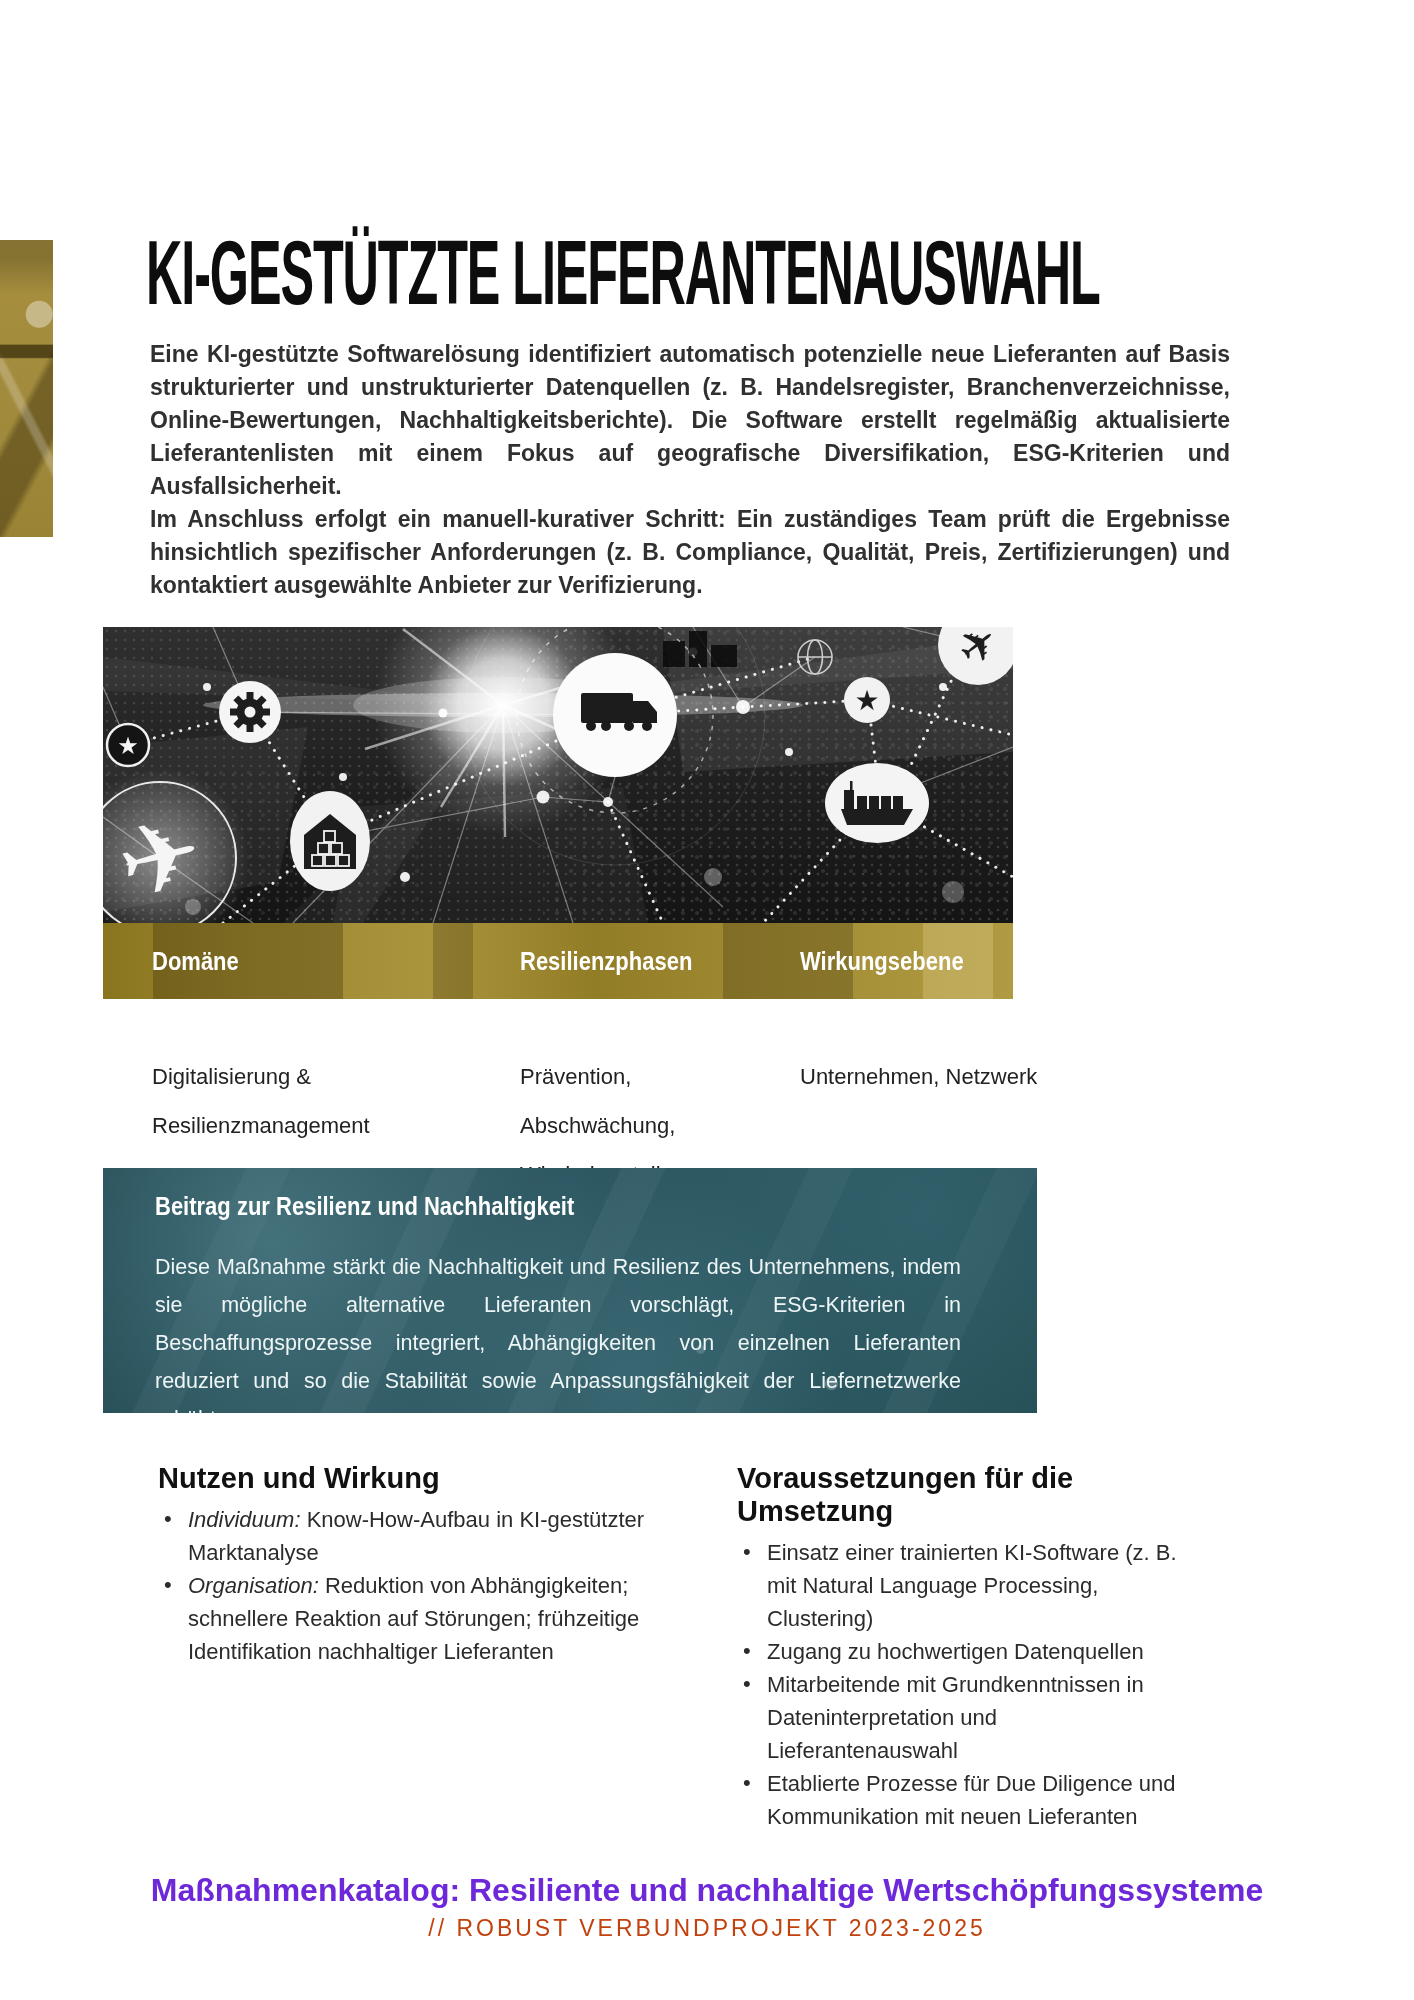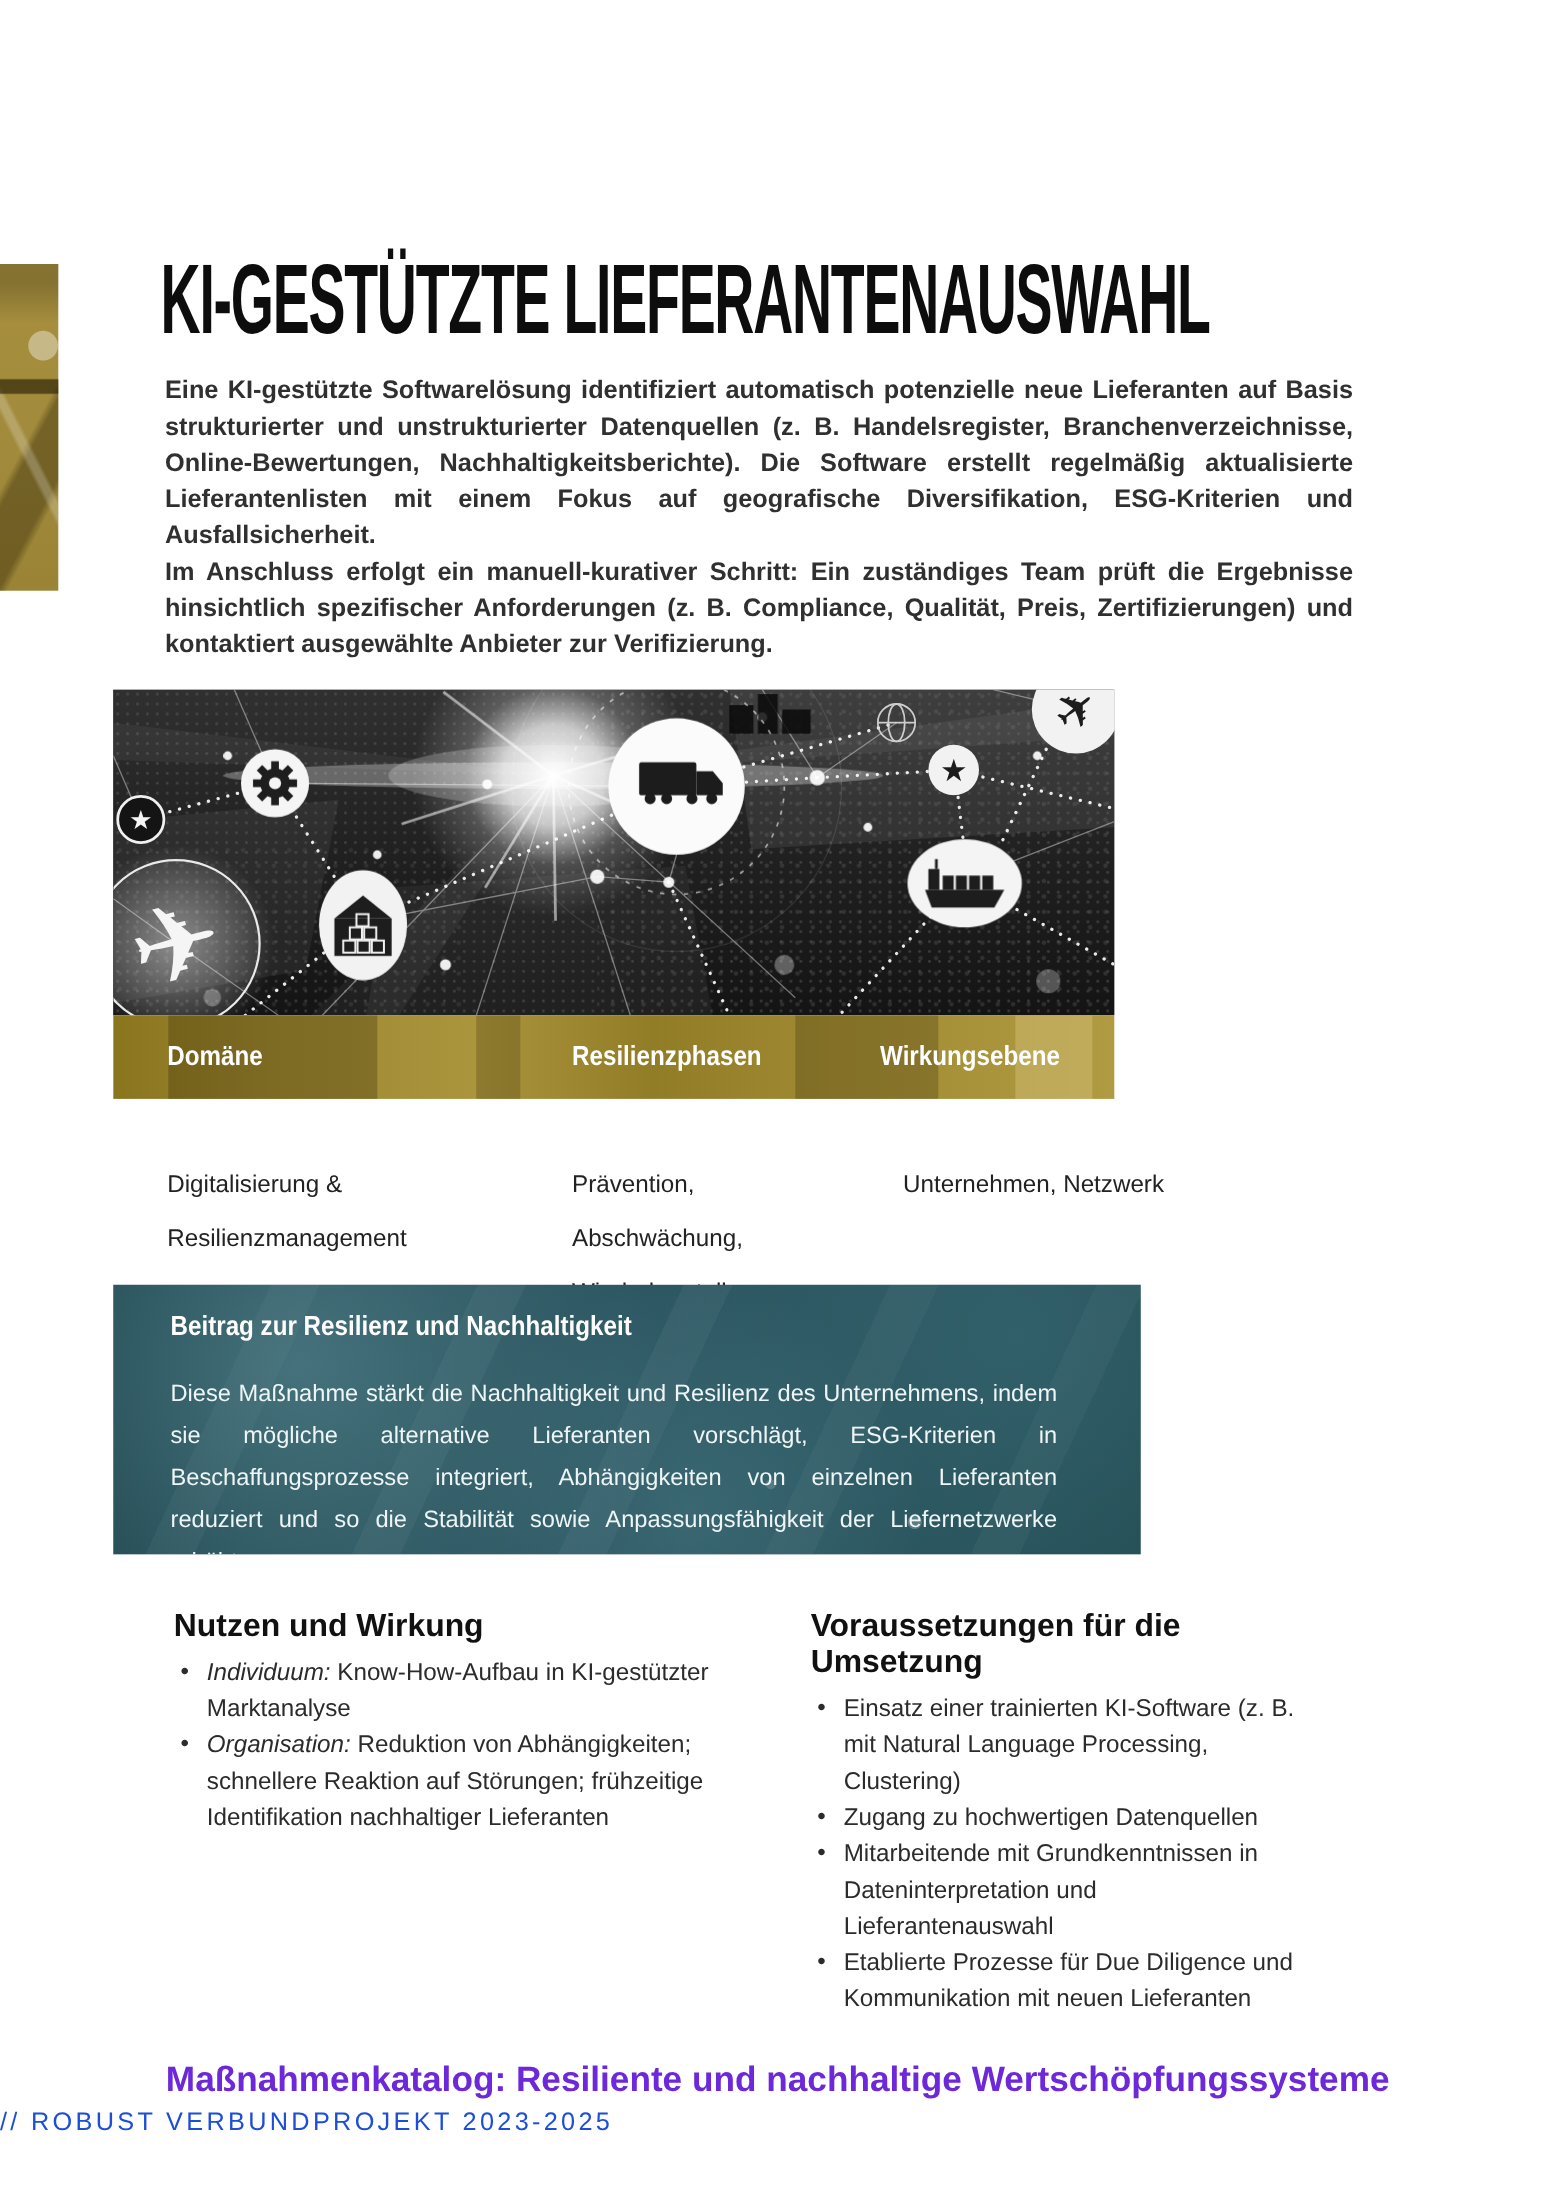--- a/index.html
+++ b/index.html
@@ -43,21 +43,21 @@
   .bt2{left:330px;width:40px;background:rgba(42,33,4,.22);}
   .bt3{left:620px;width:130px;background:rgba(46,36,6,.25);}
   .bt4{left:820px;width:70px;background:rgba(255,240,180,.22);}
   .band .bh{
     position:absolute;top:50%;transform:translateY(-50%) scaleX(.88);transform-origin:left center;
     font-size:25px;font-weight:700;color:#ffffff;white-space:nowrap;z-index:2;
   }
   .bh1{left:49px;} .bh2{left:417px;} .bh3{left:697px;}
   
   .meta-col{position:absolute;top:1052px;font-size:22px;line-height:49px;color:#222222;}
-  .mc1{left:152px;width:280px;} .mc2{left:520px;width:230px;} .mc3{left:800px;width:310px;margin-left:21px;}
+  .mc1{left:152px;width:280px;} .mc2{left:520px;width:230px;} .mc3{left:800px;width:310px;}
   
   .contrib{
     position:absolute;left:103px;top:1168px;width:934px;height:245px;overflow:hidden;color:#ffffff;
     background:
       radial-gradient(circle at 78% 88%, rgba(255,255,255,.22) 0 6px, rgba(255,255,255,0) 7px),
       radial-gradient(circle at 64% 74%, rgba(255,255,255,.16) 0 4px, rgba(255,255,255,0) 5px),
       radial-gradient(circle at 18% 30%, rgba(96,146,156,.55), rgba(96,146,156,0) 42%),
       radial-gradient(circle at 56% 85%, rgba(76,126,136,.45), rgba(76,126,136,0) 38%),
       radial-gradient(circle at 88% 18%, rgba(64,116,128,.50), rgba(64,116,128,0) 46%),
       repeating-linear-gradient(115deg, rgba(255,255,255,0) 0 130px, rgba(255,255,255,.05) 130px 170px),
@@ -79,22 +79,22 @@
   .sec ul{margin:0;padding:0;list-style:none;font-size:22px;line-height:33px;color:#2b2b2b;}
   .sec li{position:relative;padding-left:30px;}
   .sec li::before{content:"\2022";position:absolute;left:6px;top:-1px;}
   .lbl{font-style:italic;}
   
   .footer-title{
     position:absolute;left:0;top:1872px;width:100%;text-align:center;
     font-size:32px;font-weight:700;color:#6d28d9;
   }
   .footer-sub{
-    position:absolute;left:0;top:1915px;width:100%;text-align:left;
-    font-size:23px;letter-spacing:3px;color:#1d4ed8;
+    position:absolute;left:0;top:1915px;width:100%;text-align:center;
+    font-size:23px;letter-spacing:3px;color:#c2410c;
   }
 </style>
 </head>
 <body>
 
 <div class="page">
 
   <div class="left-strip"></div>
 
   <div class="title">KI-GESTÜTZTE LIEFERANTENAUSWAHL</div>

